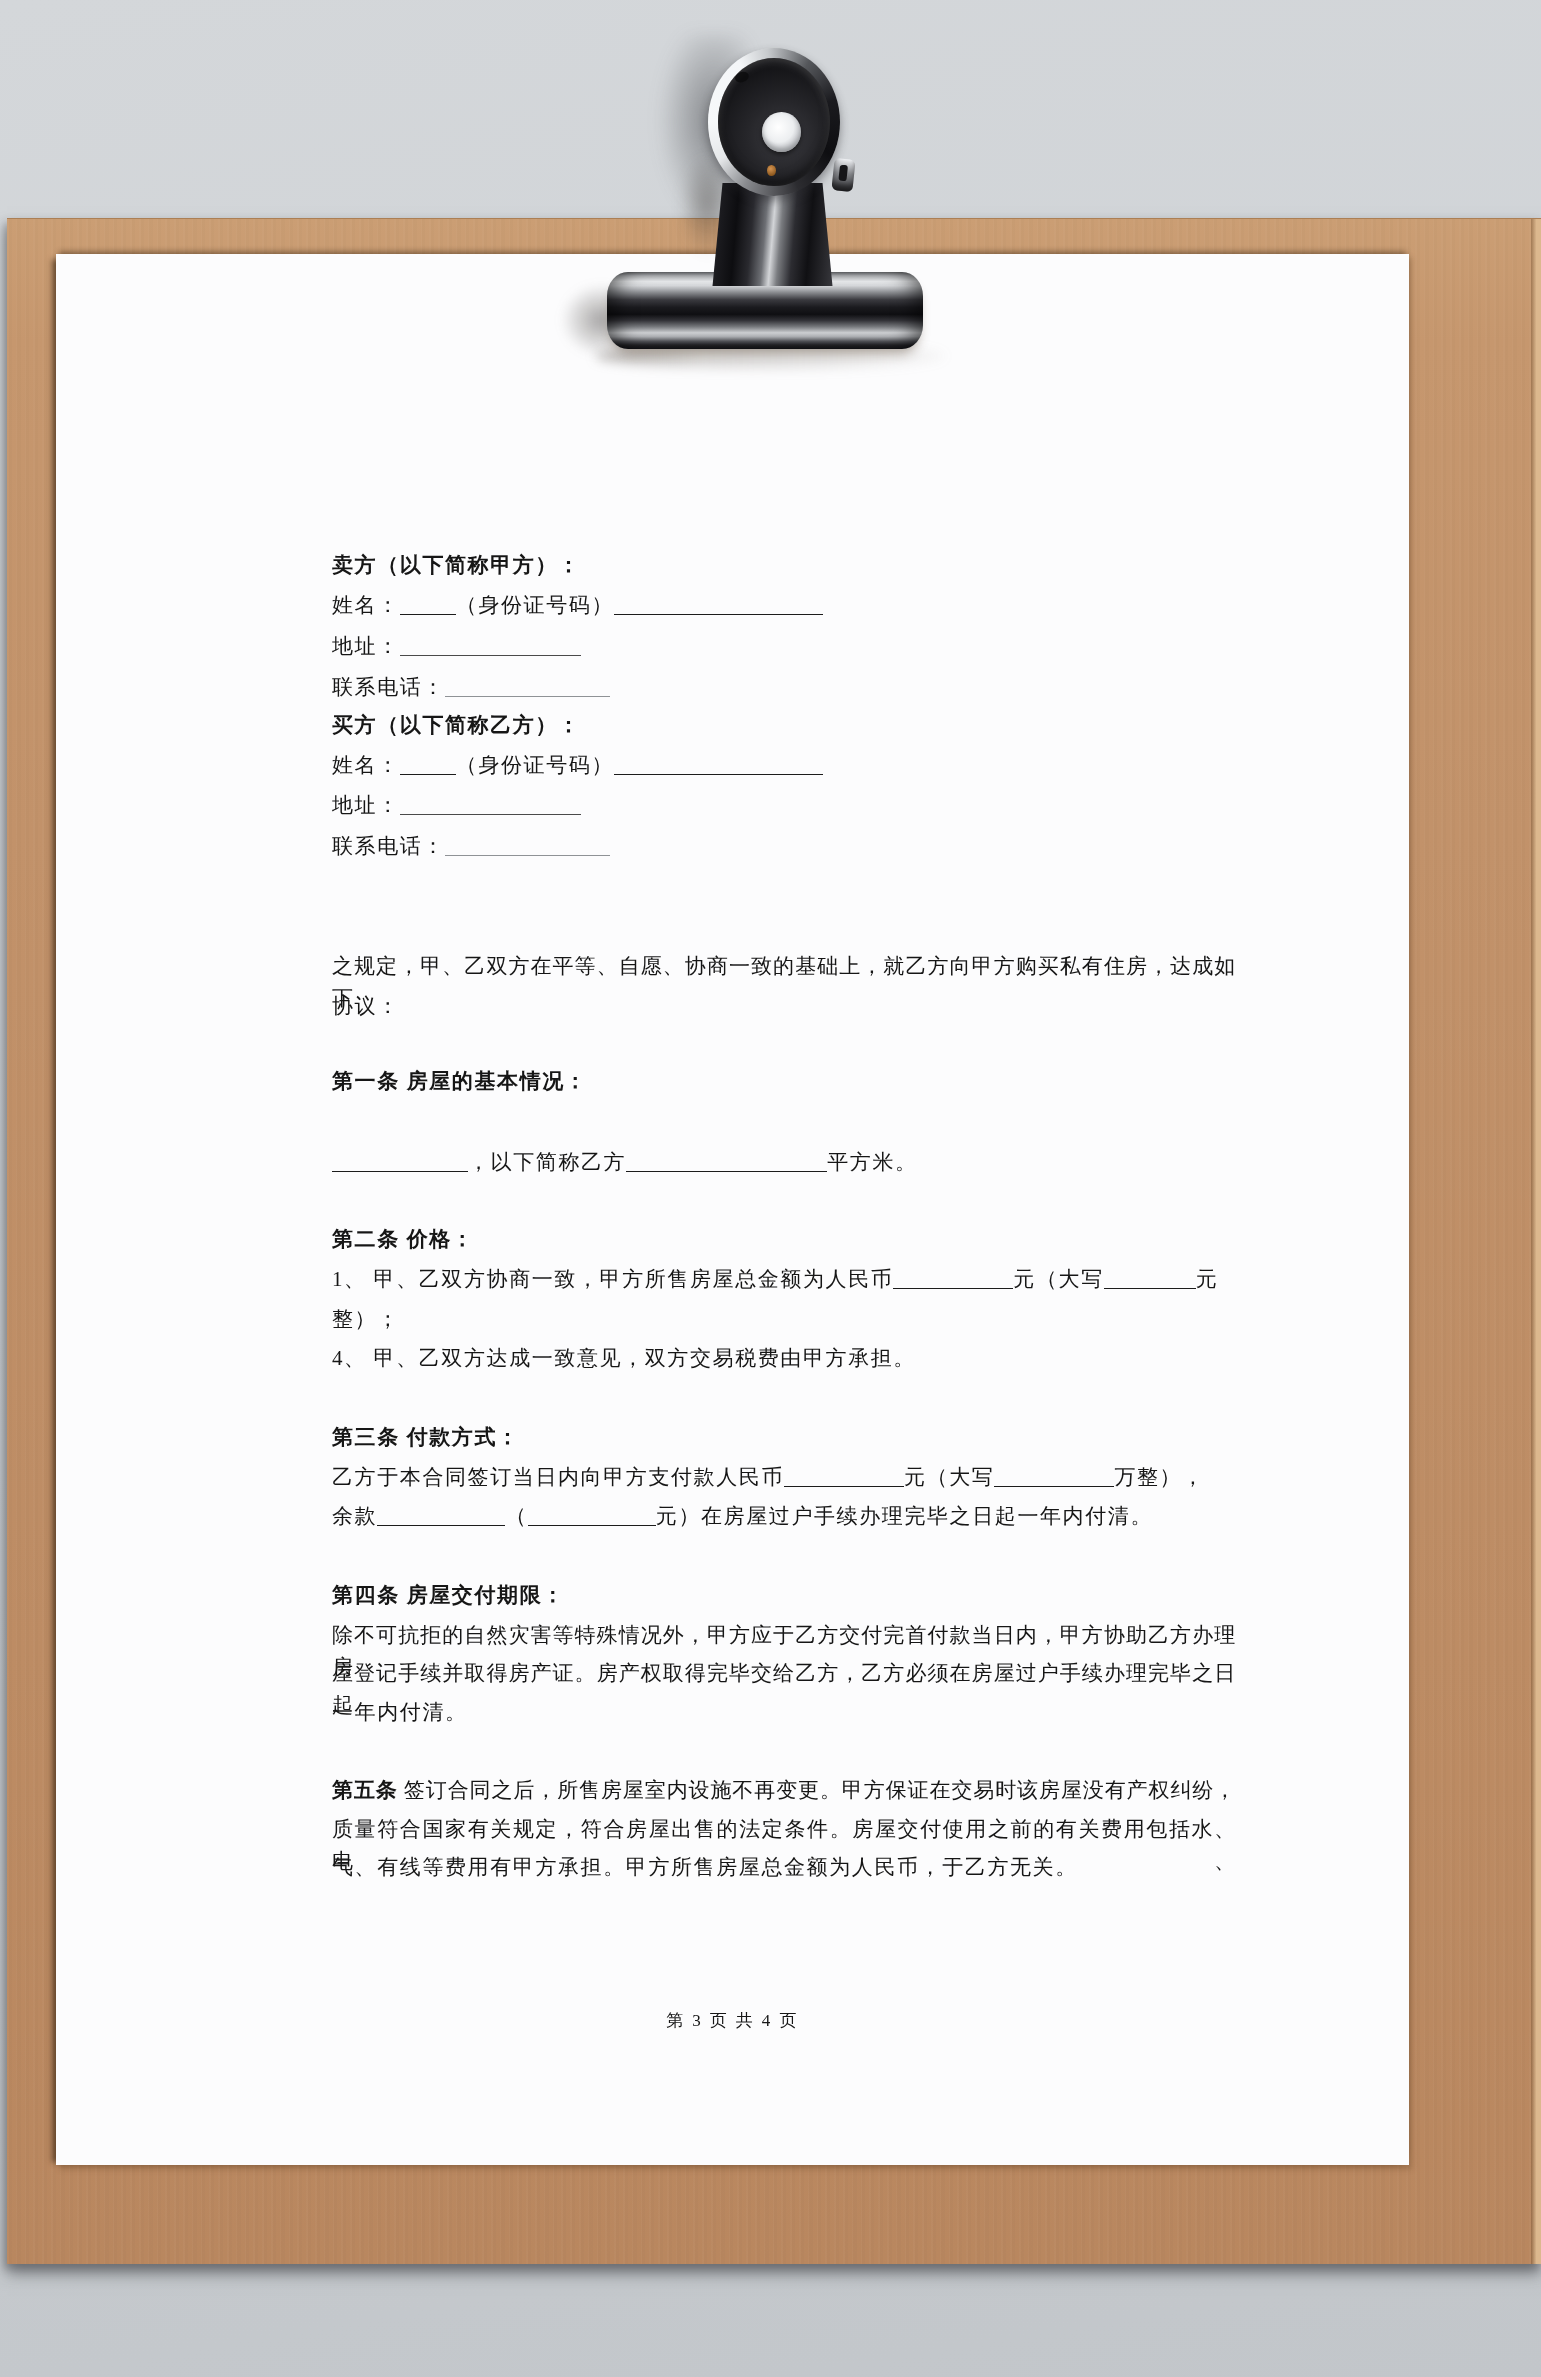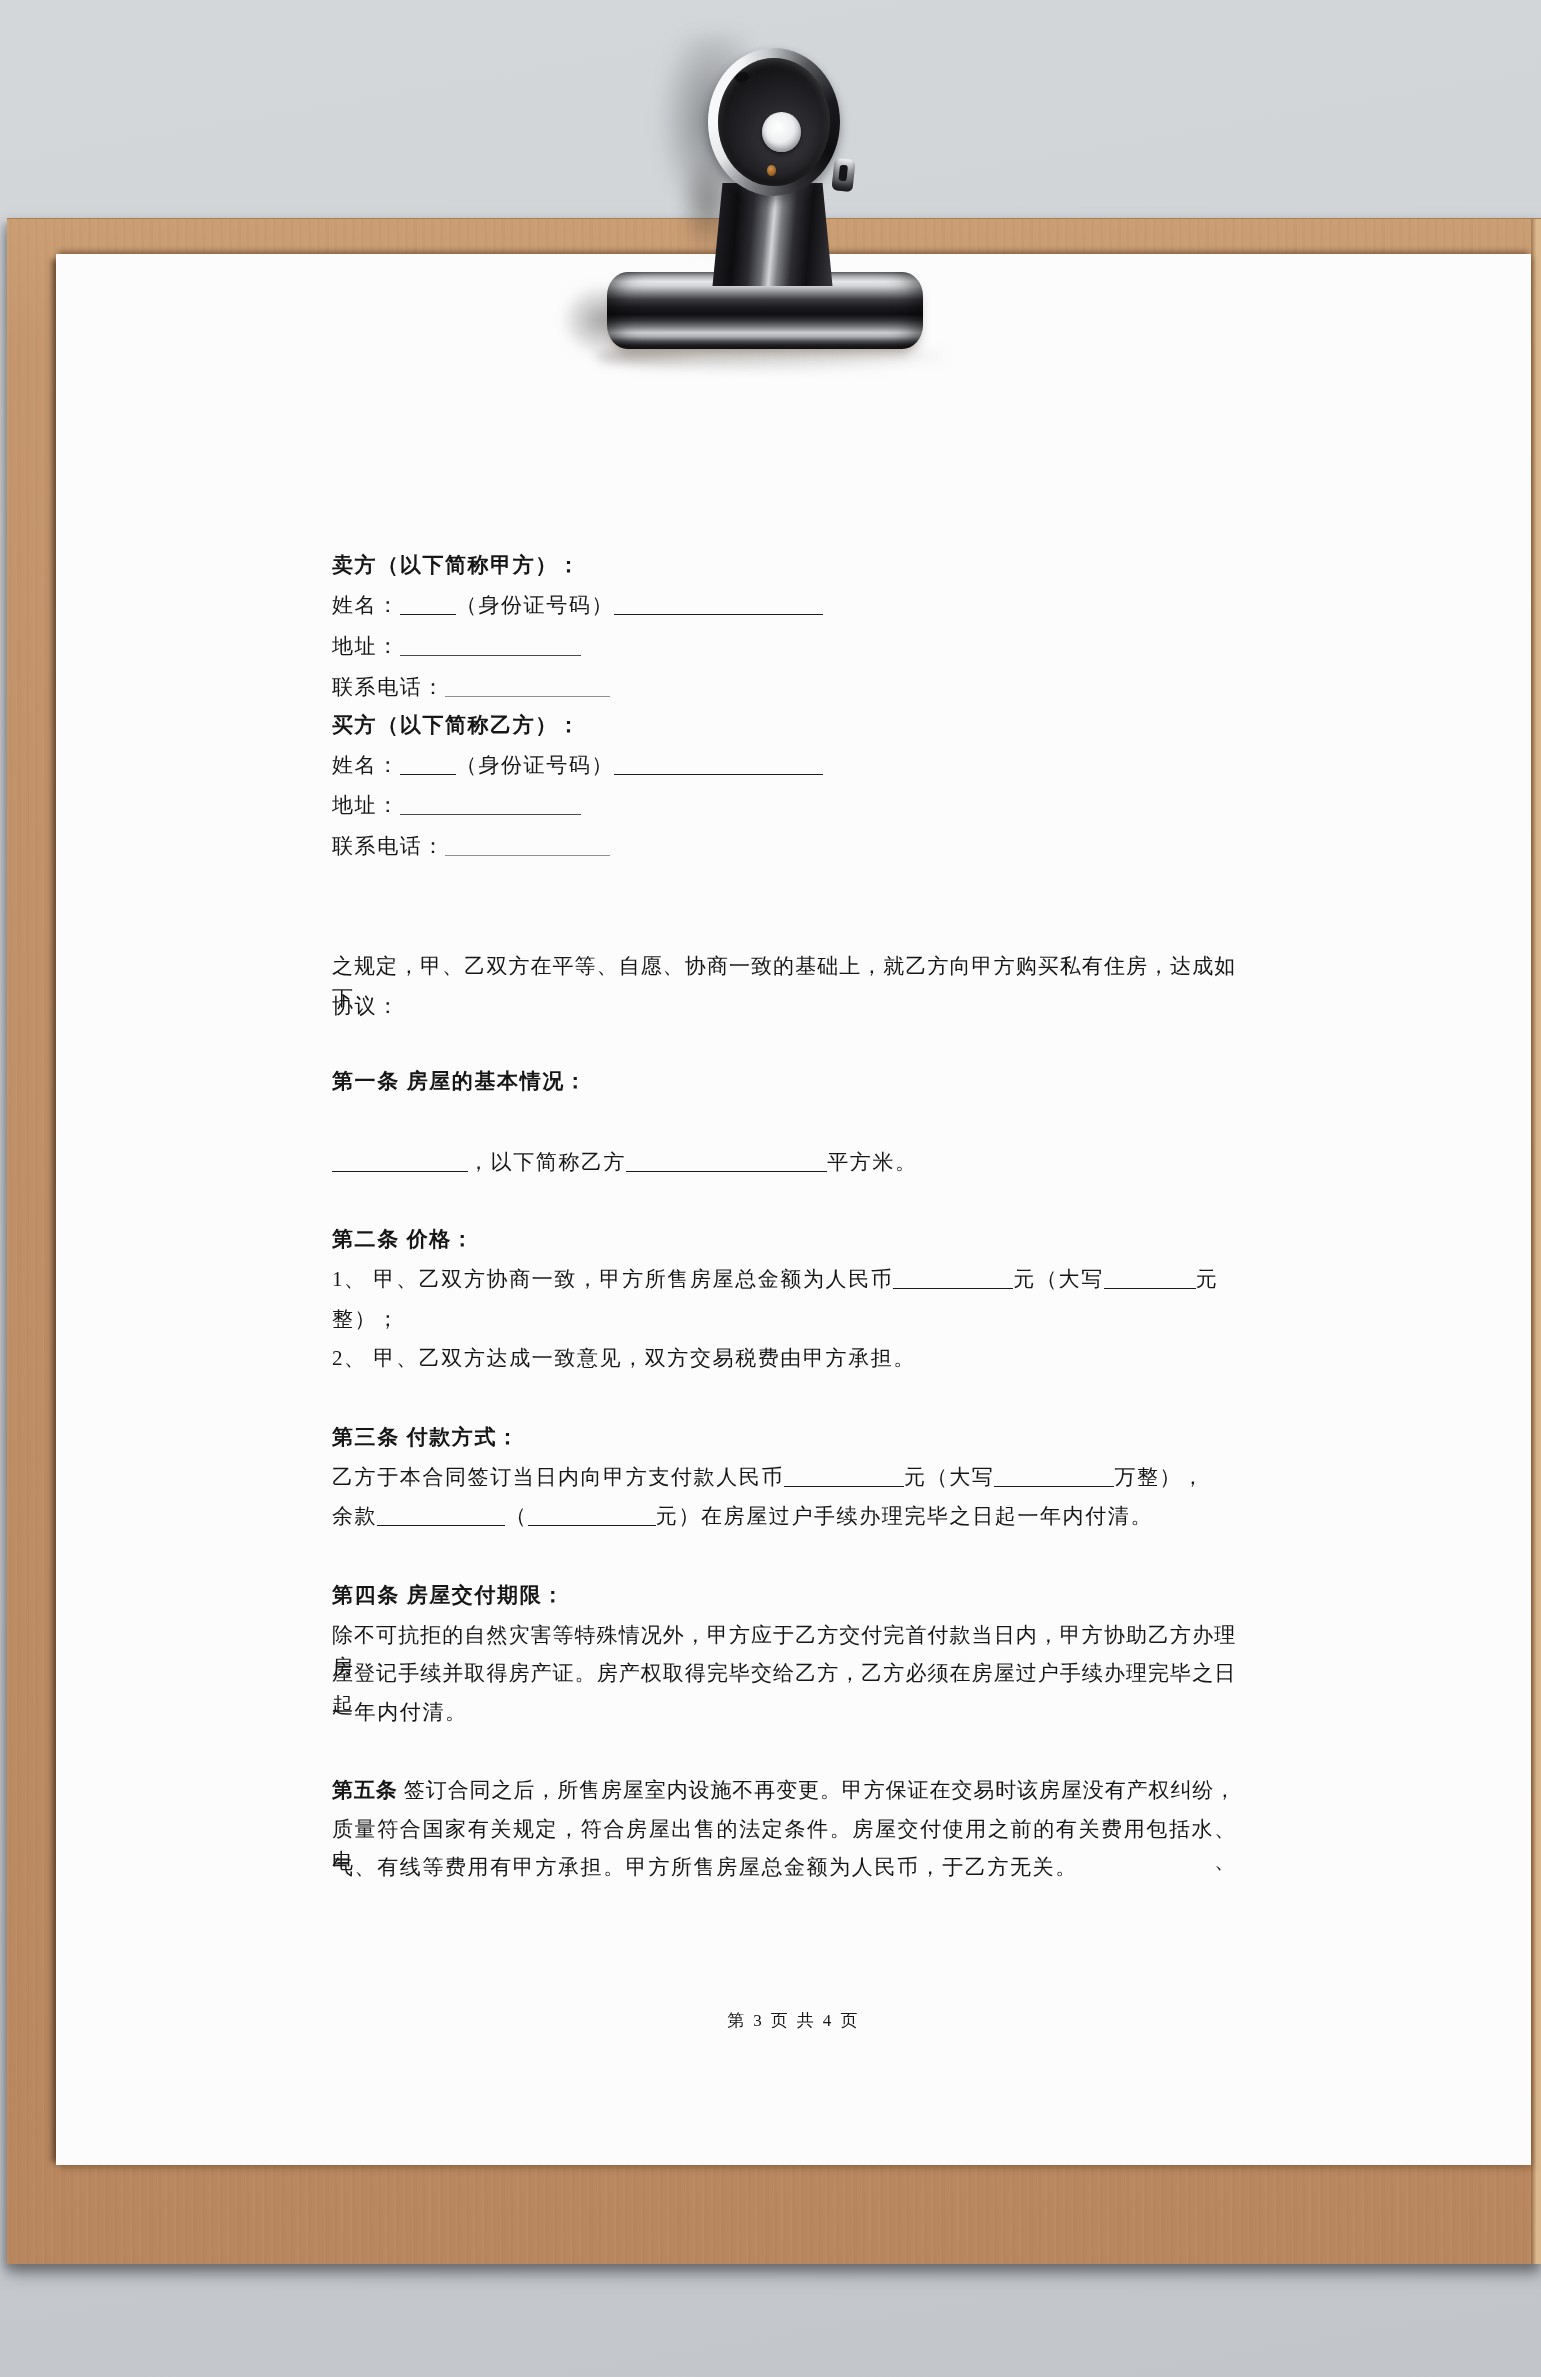--- a/index.html
+++ b/index.html
@@ -18,21 +18,21 @@
   .board-texture{
     position:absolute;inset:0;
     background:repeating-linear-gradient(90deg,rgba(255,255,255,.025) 0 1.6px,rgba(0,0,0,.015) 1.6px 4.8px,transparent 4.8px 8.8px);
   }
   .board-edge-right{
     position:absolute;right:0;top:0;bottom:0;width:10.4px;
     background:linear-gradient(90deg,rgba(90,60,30,.35),var(--board-edge,#dcb88e) 55%);
   }
   
   .paper{
-    position:absolute;left:56px;top:254px;width:1475px;height:1911px;
+    position:absolute;left:56px;top:254px;width:1353px;height:1911px;
     background:var(--paper,#fcfcfd);
     box-shadow:-7.2px 1.6px 5.6px -3.2px rgba(52,34,16,.6),0 -6.4px 5.6px -3.2px rgba(52,34,16,.45),3.2px 4px 5.6px rgba(100,70,40,.35);
   }
   .line{
     position:absolute;left:276px;width:904px;height:34px;
     font-size:21px;letter-spacing:1.6px;color:var(--ink,#161616);
     white-space:nowrap;line-height:32px;
   }
   .line .b{font-weight:700;}
   .line.fill{white-space:normal;text-align:justify;text-align-last:justify;letter-spacing:0.8px;}
@@ -128,21 +128,21 @@
   <div class="line" style="top:495px"><span>姓名：</span><span class="blank" style="width: 56px;"></span><span>（身份证号码）</span><span class="blank" style="width: 209px;"></span></div>
   <div class="line" style="top:535px"><span>地址：</span><span class="blank" style="width: 181px; border-bottom-color: rgb(74, 74, 74);"></span></div>
   <div class="line" style="top:576px"><span>联系电话：</span><span class="blank" style="width: 165px; border-bottom-color: rgb(143, 146, 150);"></span></div>
   <div class="line fill" style="top:696px"><span>之规定，甲、乙双方在平等、自愿、协商一致的基础上，就乙方向甲方购买私有住房，达成如下</span></div>
   <div class="line" style="top:736px"><span>协议：</span></div>
   <div class="line" style="top:811px"><span class="b">第一条 房屋的基本情况：</span></div>
   <div class="line" style="top:892px"><span class="blank" style="width: 136px;"></span><span>，以下简称乙方</span><span class="blank" style="width: 201px;"></span><span>平方米。</span></div>
   <div class="line" style="top:969px"><span class="b">第二条 价格：</span></div>
   <div class="line" style="top:1009px"><span>1、 甲、乙双方协商一致，甲方所售房屋总金额为人民币</span><span class="blank" style="width: 120px;"></span><span>元（大写</span><span class="blank" style="width: 92px;"></span><span>元</span></div>
   <div class="line" style="top:1049px"><span>整）；</span></div>
-  <div class="line" style="top:1088px"><span>2、 甲、乙双方达成一致意见，双方交易税费由甲方承担。</span></div>
+  <div class="line" style="top:1088px"><span>4、 甲、乙双方达成一致意见，双方交易税费由甲方承担。</span></div>
   <div class="line" style="top:1167px"><span class="b">第三条 付款方式：</span></div>
   <div class="line" style="top:1207px"><span>乙方于本合同签订当日内向甲方支付款人民币</span><span class="blank" style="width: 120px;"></span><span>元（大写</span><span class="blank" style="width: 120px;"></span><span>万整），</span></div>
   <div class="line" style="top:1246px"><span>余款</span><span class="blank" style="width: 128px;"></span><span>（</span><span class="blank" style="width: 128px;"></span><span>元）在房屋过户手续办理完毕之日起一年内付清。</span></div>
   <div class="line" style="top:1325px"><span class="b">第四条 房屋交付期限：</span></div>
   <div class="line fill" style="top:1365px"><span>除不可抗拒的自然灾害等特殊情况外，甲方应于乙方交付完首付款当日内，甲方协助乙方办理房</span></div>
   <div class="line fill" style="top:1403px"><span>屋登记手续并取得房产证。房产权取得完毕交给乙方，乙方必须在房屋过户手续办理完毕之日起</span></div>
   <div class="line" style="top:1442px"><span>一年内付清。</span></div>
   <div class="line fill" style="top:1520px"><span class="b">第五条</span><span> 签订合同之后，所售房屋室内设施不再变更。甲方保证在交易时该房屋没有产权纠纷，</span></div>
   <div class="line fill" style="top:1559px"><span>质量符合国家有关规定，符合房屋出售的法定条件。房屋交付使用之前的有关费用包括水、电、</span></div>
   <div class="line" style="top:1597px"><span>气、有线等费用有甲方承担。甲方所售房屋总金额为人民币，于乙方无关。</span></div>

